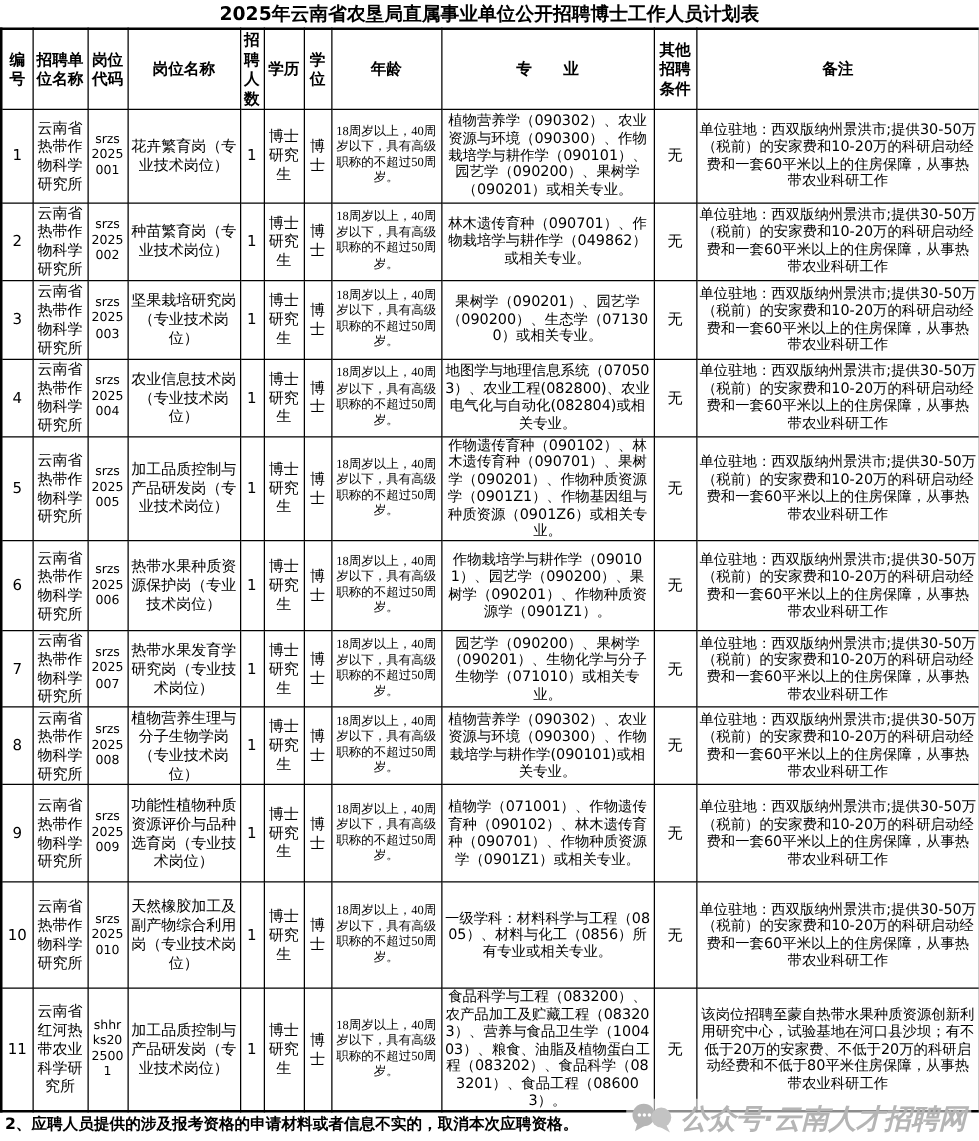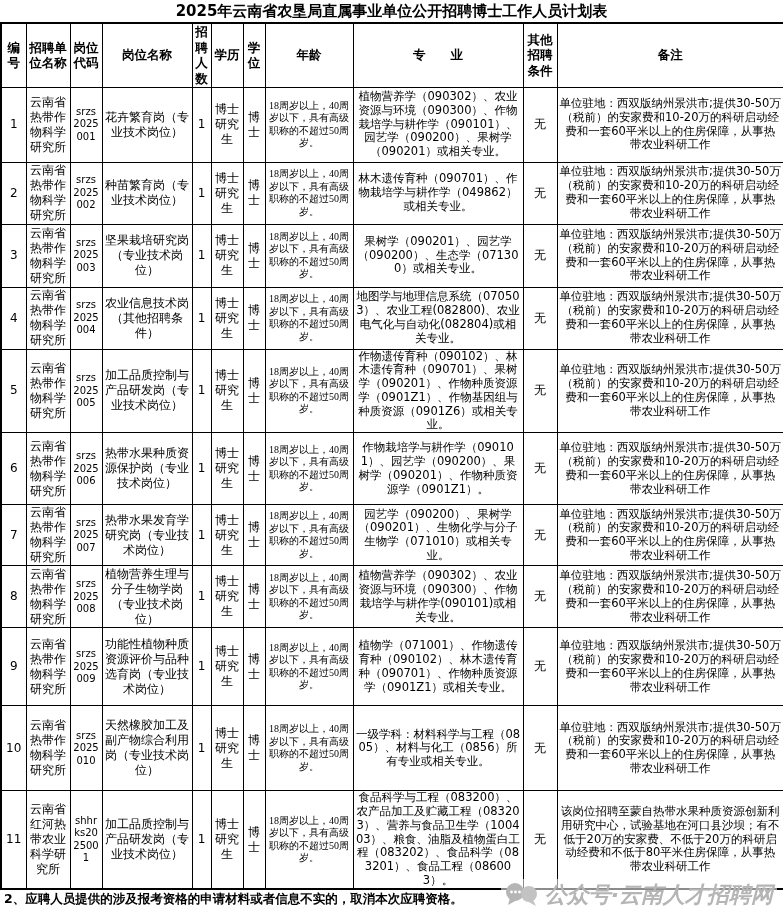--- a/index.html
+++ b/index.html
@@ -115,21 +115,21 @@
         <td class="key-major">果树学（090201）、园艺学（090200）、生态学（071300）或相关专业。</td>
         <td class="key-other">无</td>
         <td class="key-remark">单位驻地：西双版纳州景洪市;提供30-50万（税前）的安家费和10-20万的科研启动经费和一套60平米以上的住房保障，从事热带农业科研工作</td>
       </tr>
       <tr style="height: 62px;">
         <td class="key-id">4</td>
         <td class="key-org">云南省热带作物科学研究所</td>
         <td class="key-code">srzs
 2025
 004</td>
-        <td class="key-job">农业信息技术岗（其他招聘条件）</td>
+        <td class="key-job">农业信息技术岗（专业技术岗位）</td>
         <td class="key-count">1</td>
         <td class="key-edu">博士研究生</td>
         <td class="key-degree">博士</td>
         <td class="key-age">18周岁以上，40周岁以下，具有高级职称的不超过50周岁。</td>
         <td class="key-major">地图学与地理信息系统（070503）、农业工程(082800)、农业电气化与自动化(082804)或相关专业。</td>
         <td class="key-other">无</td>
         <td class="key-remark">单位驻地：西双版纳州景洪市;提供30-50万（税前）的安家费和10-20万的科研启动经费和一套60平米以上的住房保障，从事热带农业科研工作</td>
       </tr>
       <tr style="height: 81px;">
         <td class="key-id">5</td>

